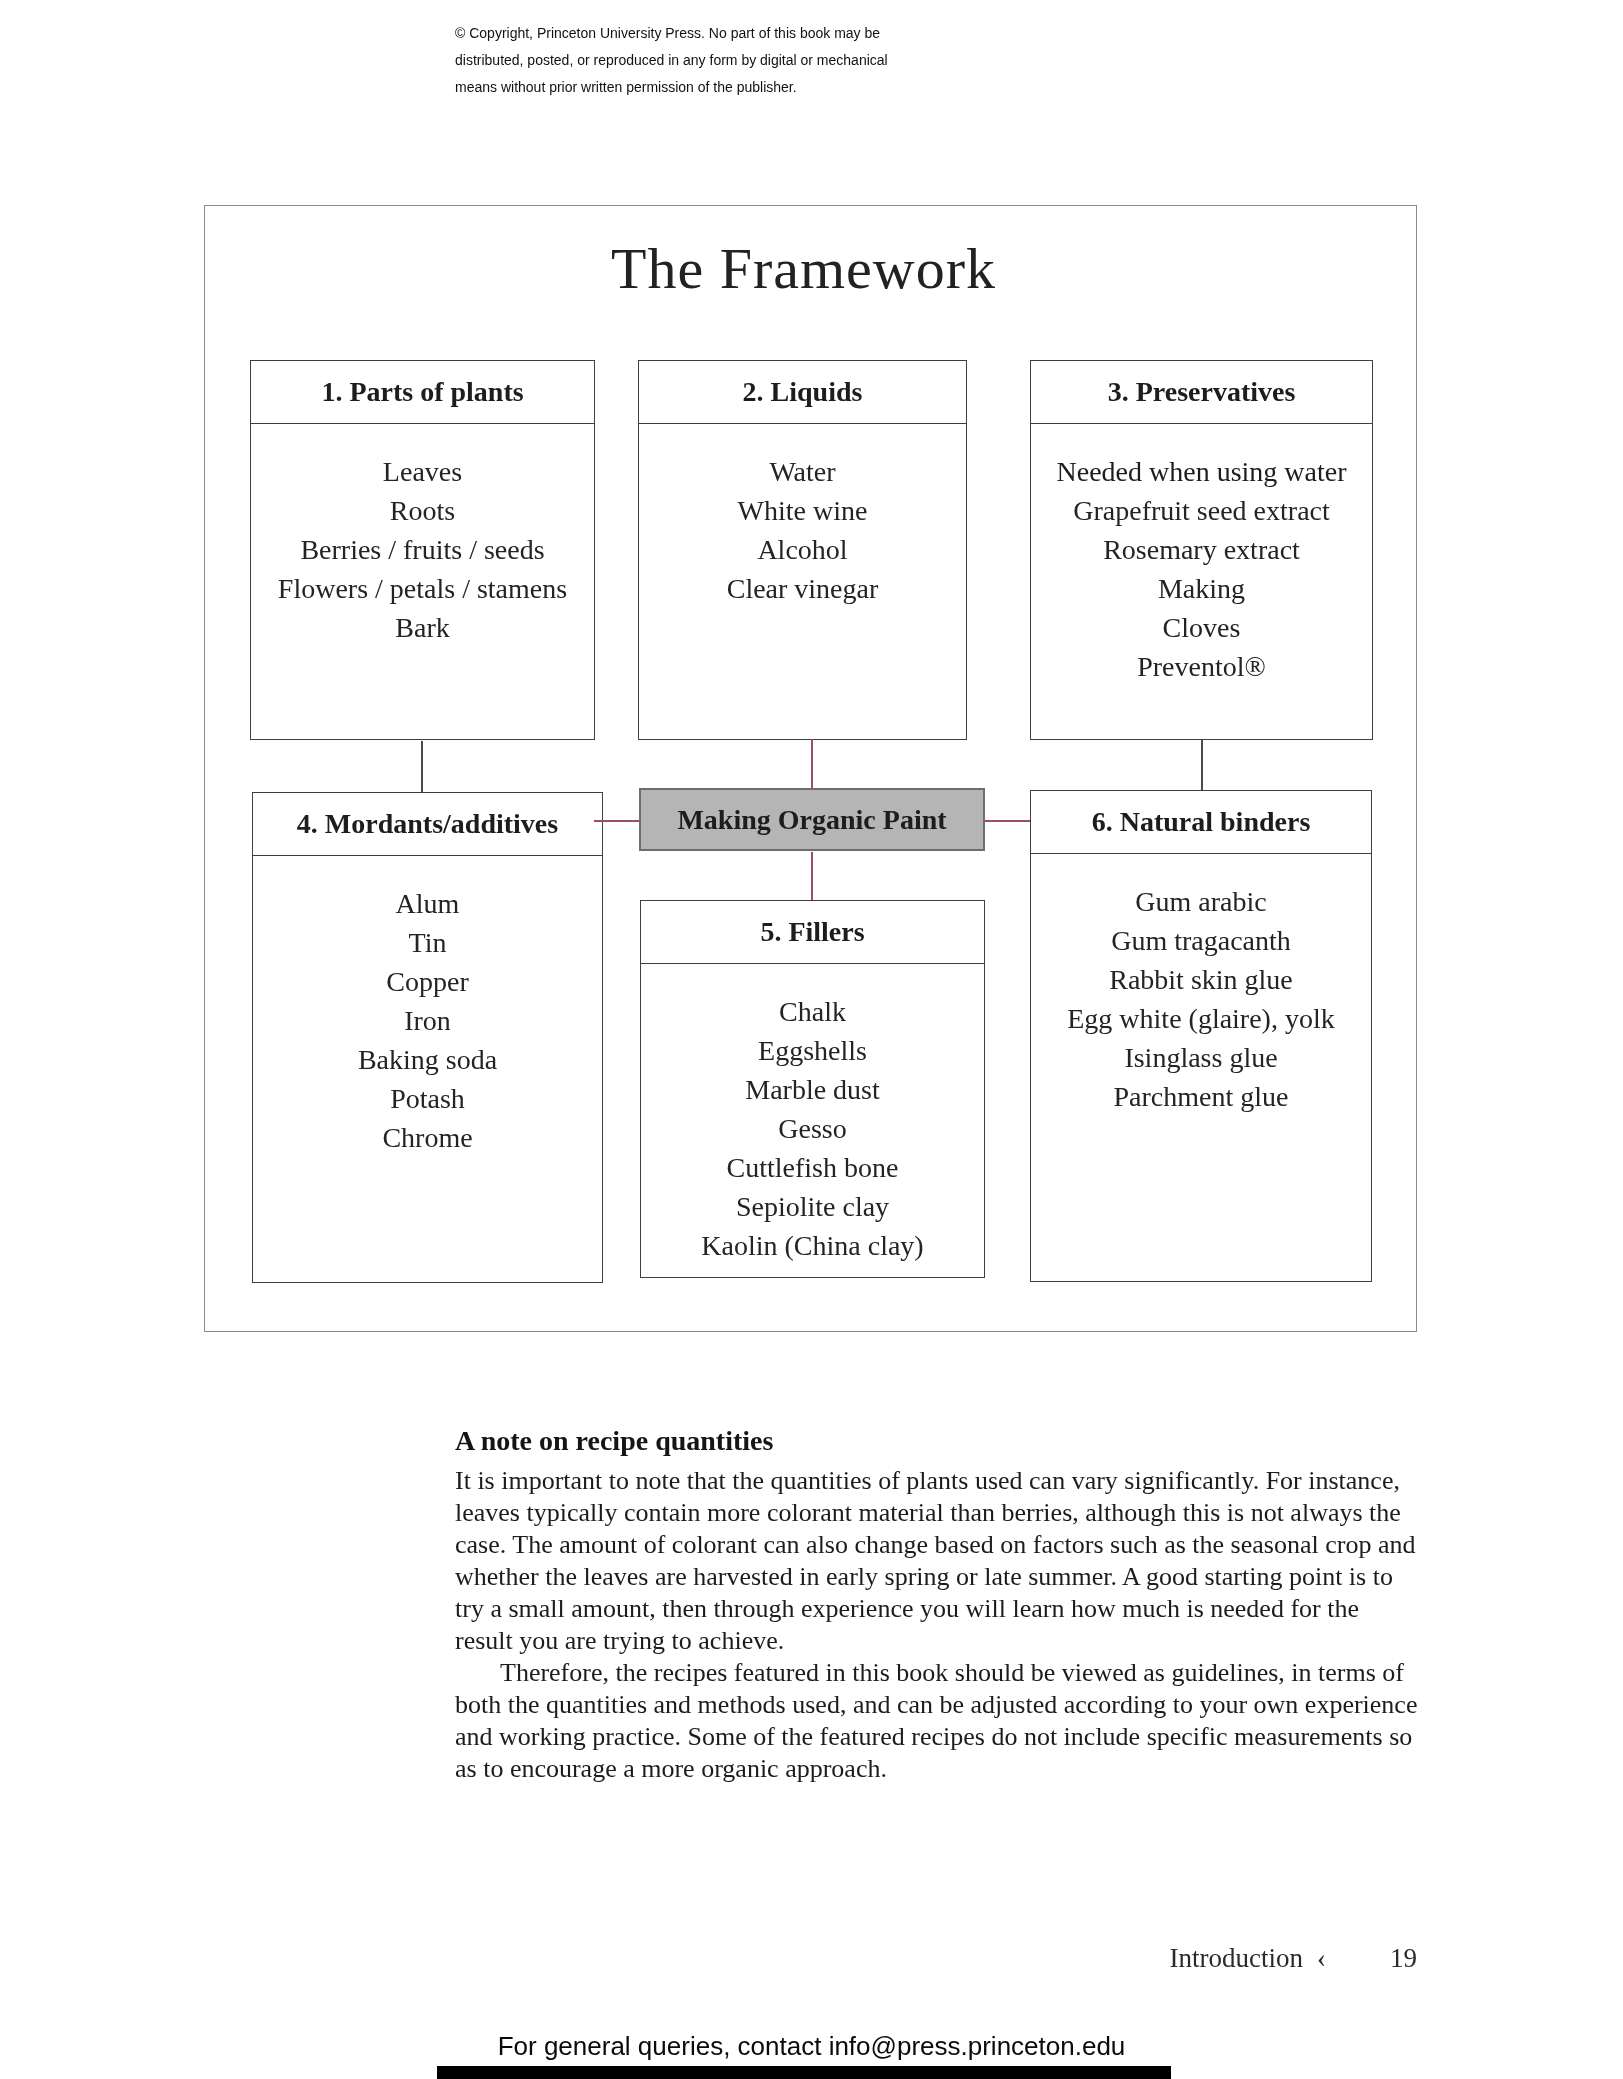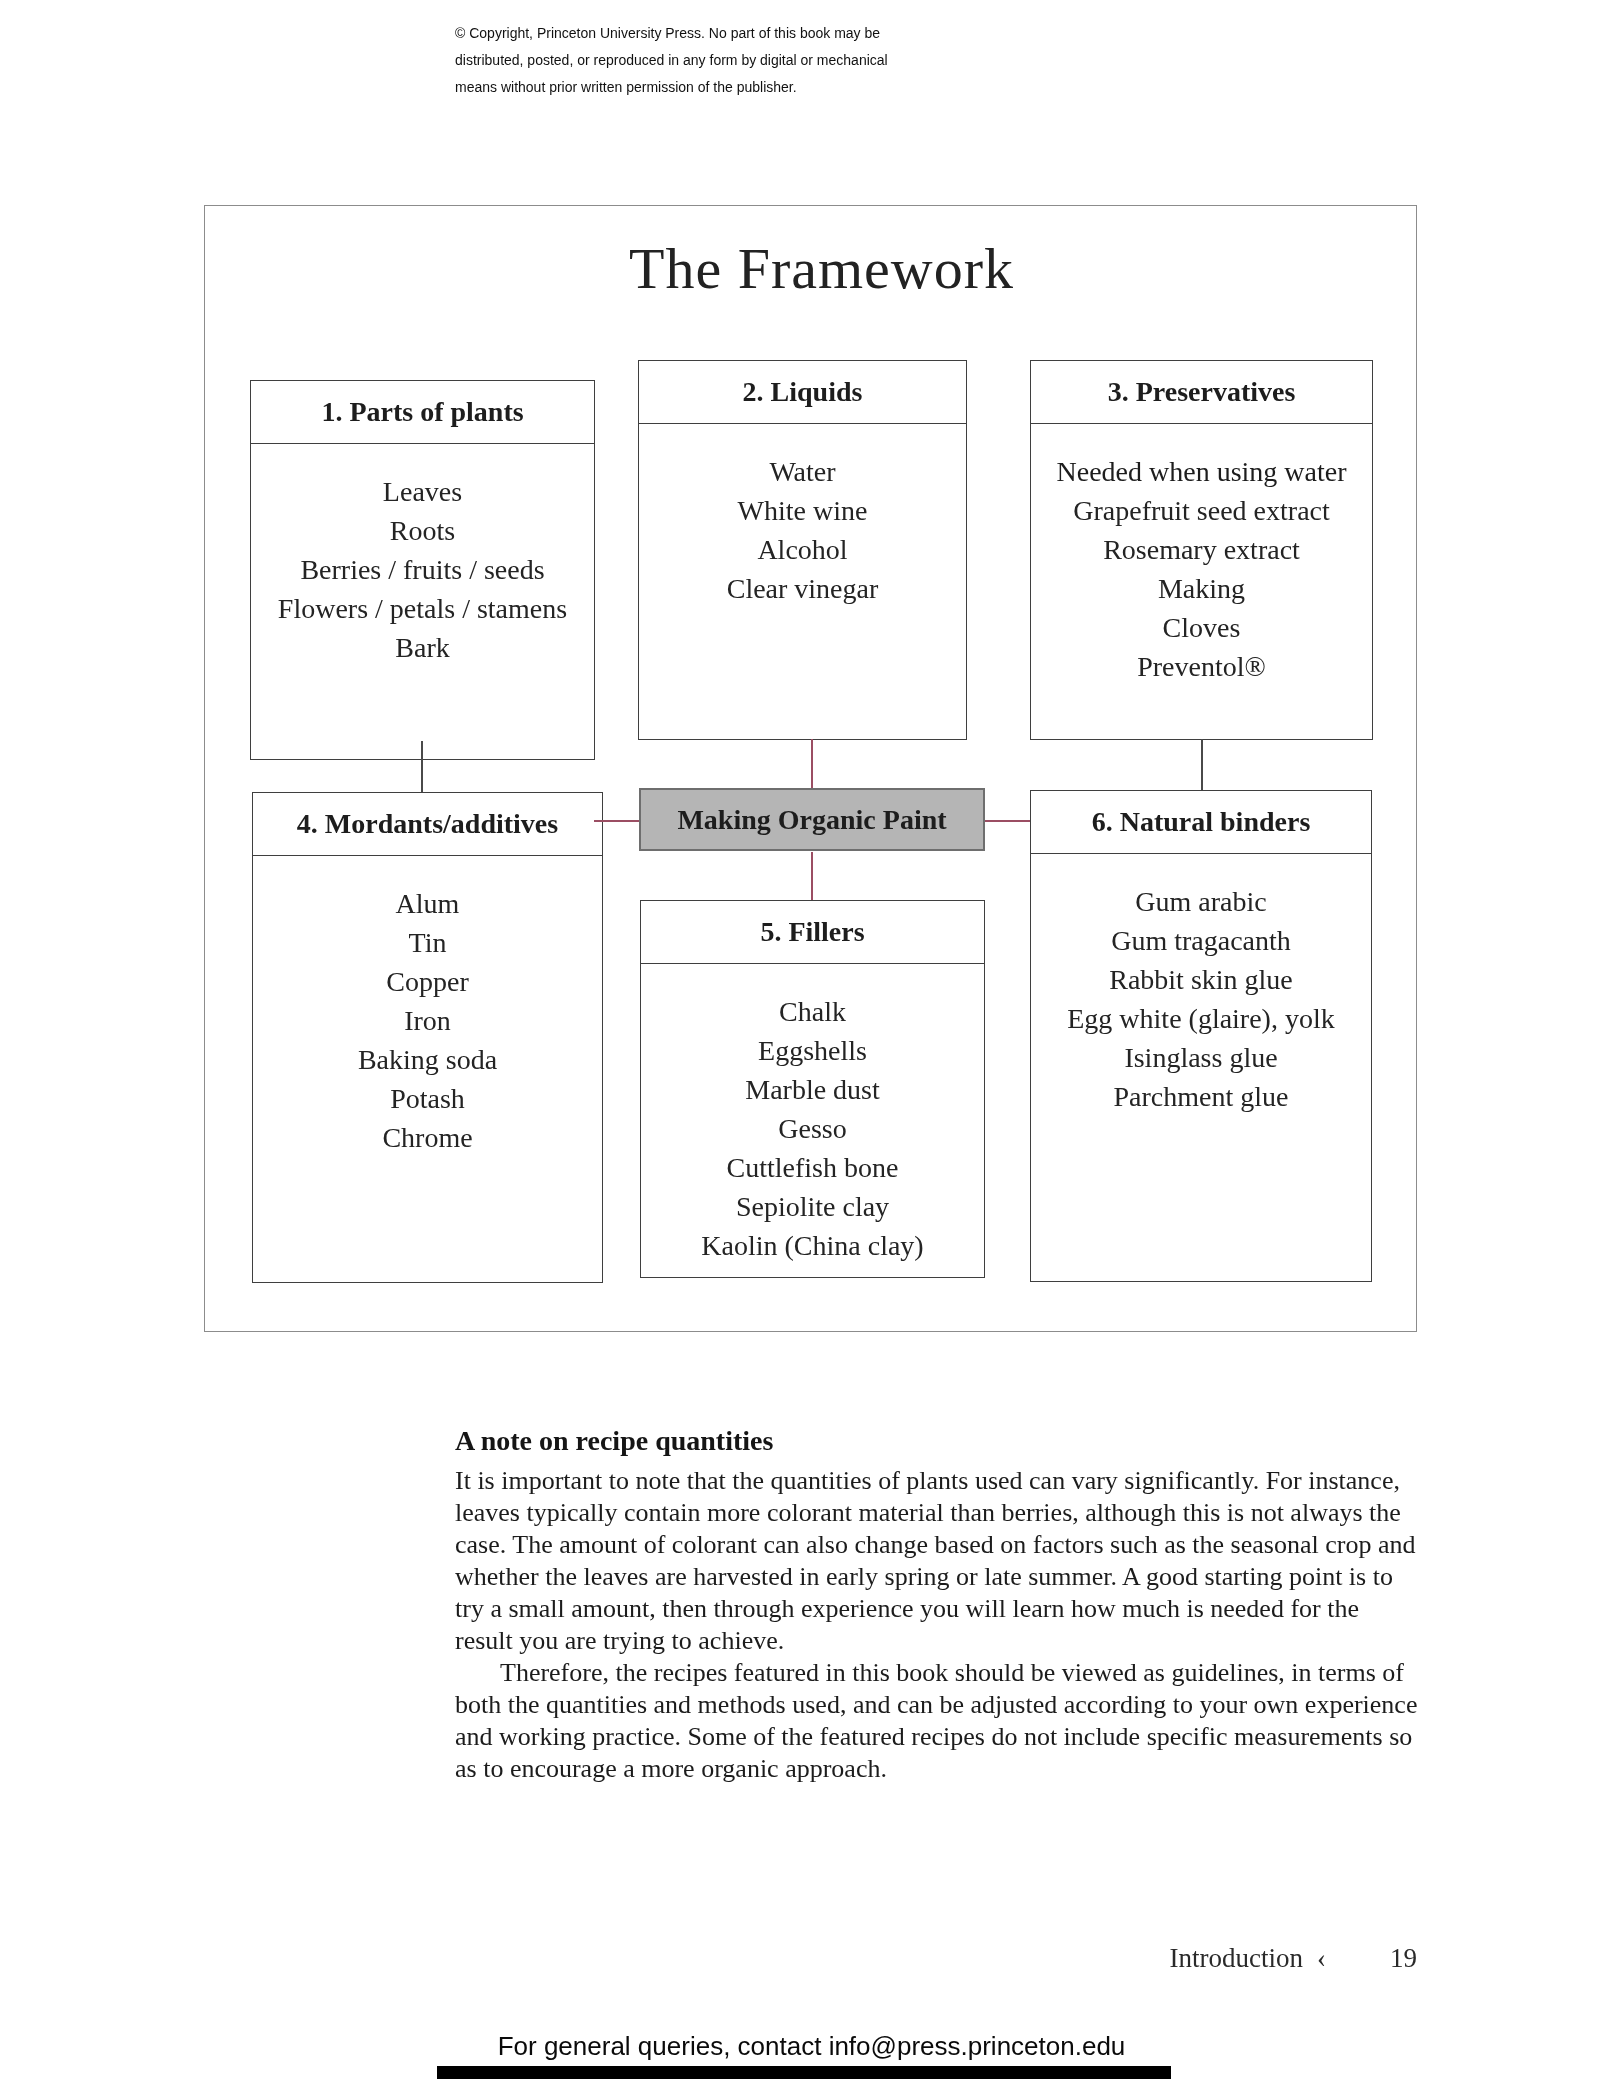--- a/index.html
+++ b/index.html
@@ -17,39 +17,39 @@
     font-family:"Liberation Sans","DejaVu Sans",sans-serif;
     font-size:14px;line-height:27px;color:#111;
     white-space:pre-line;
   }
   
   .frame{
     position:absolute;left:204px;top:205px;width:1213px;height:1127px;
     border:1px solid #8c8c8c;box-sizing:border-box;
   }
   .diagram-title{
-    position:absolute;left:215px;top:238px;width:1213px;
+    position:absolute;left:197px;top:238px;width:1213px;
     text-align:center;font-size:58px;line-height:62px;
     color:#222;letter-spacing:1px;
   }
   
   .dbox{
     position:absolute;box-sizing:border-box;
     border:1px solid #3f3f3f;background:#fff;
   }
   .dbox-head{
     height:62px;display:flex;align-items:center;justify-content:center;
     border-bottom:1px solid #3f3f3f;
     font-weight:bold;font-size:28px;color:#1d1d1d;
   }
   .dbox-body{padding-top:28px;text-align:center;}
   .dbox-emphasis{font-weight:normal;font-size:28px;line-height:39px;color:#1d1d1d;}
   .items{margin:0;padding:0;list-style:none;}
   .items .item{font-size:28px;line-height:39px;color:#242424;}
-  .b1{left:250px;top:380px;width:345px;height:380px;}
+  .b1{left:250px;top:360px;width:345px;height:380px;}
   .b2{left:638px;top:360px;width:329px;height:380px;}
   .b3{left:1030px;top:360px;width:343px;height:380px;}
   .b4{left:252px;top:792px;width:351px;height:491px;}
   .b5{left:640px;top:900px;width:345px;height:378px;}
   .b6{left:1030px;top:790px;width:342px;height:492px;}
   
   .center-box{
     position:absolute;left:639px;top:788px;width:346px;height:63px;
     background:#b5b5b5;border:2px solid #6e6e6e;box-sizing:border-box;
     display:flex;align-items:center;justify-content:center;

